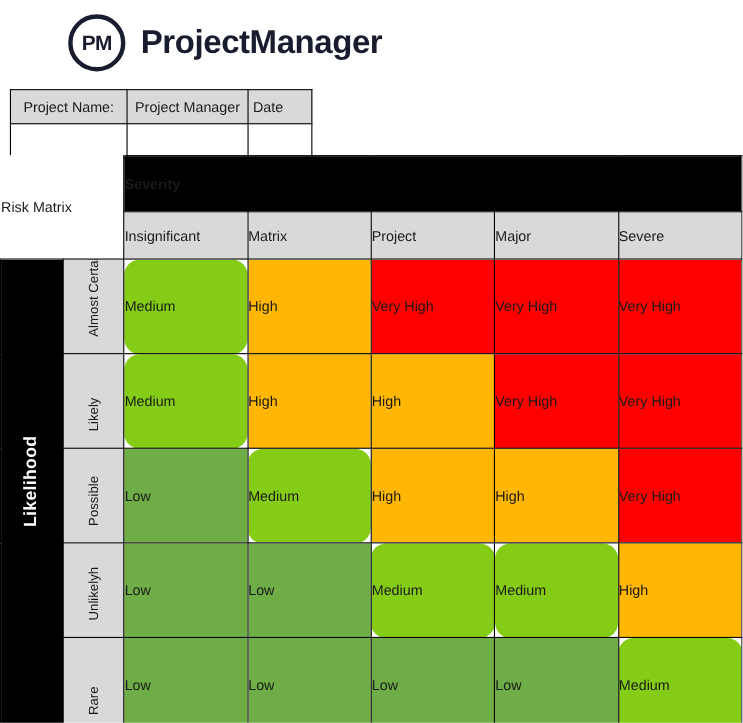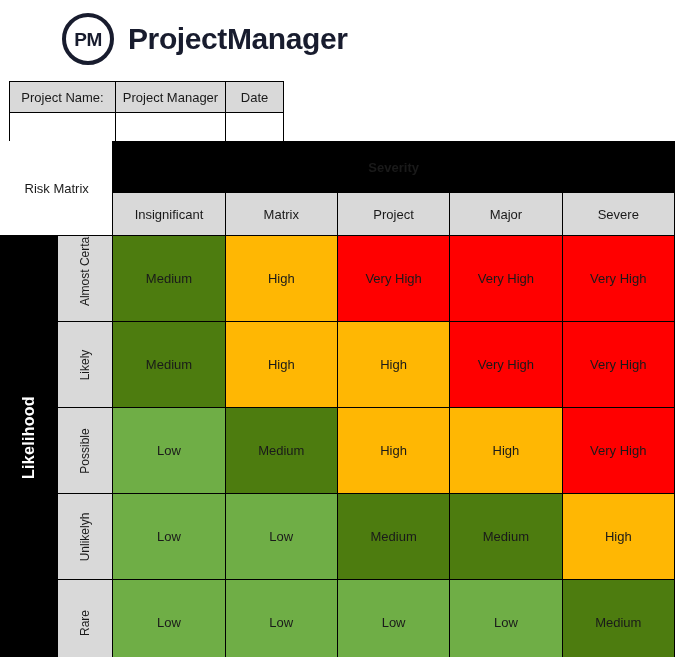--- a/index.html
+++ b/index.html
@@ -67,40 +67,40 @@
     height: 31px;
     font-size: 13px;
     color: #1a1a1a;
     padding: 0 4px;
     box-sizing: border-box;
   }
   .project-table .hdr {
     background: #d9d9d9;
     text-align: center;
   }
-  .project-table .hdr.left-al { text-align: center; }
+  .project-table .hdr.left-al { text-align: left; }
   .project-table .blank { background: #ffffff; }
   .col-pname { width: 106px; }
   .col-pmgr  { width: 110px; }
   .col-date  { width: 58px; }
 
   
   .matrix {
     position: absolute;
     left: 0;
     top: 141px;
     width: 675px;
     height: 516px;
     border-collapse: collapse;
     table-layout: fixed;
   }
   .matrix td {
     border: 1px solid #000000;
     padding: 0;
-    text-align: center;
+    text-align: left;
     vertical-align: middle;
     font-size: 13px;
     color: #1a1a1a;
     overflow: hidden;
   }
 
   .cw-like-bar  { width: 57px; }
   .cw-like-lbl  { width: 55px; }
   .cw-sev       { width: 112px; }
 
@@ -146,21 +146,21 @@
   .like-rot {
     transform: rotate(-90deg);
     white-space: nowrap;
     color: #1a1a1a;
     font-size: 12px;
   }
 
   .rowh { height: 86px; }
 
   .lvl-low       { background: #6FAE46; }
-  .lvl-medium    { background: #4d7c0f; }
+  .lvl-medium    { background: #84cc16; border-radius: 14px; }
   .lvl-high      { background: #FFB703; }
   .lvl-very-high { background: #FF0000; }
 </style>
 </head>
 <body>
 
 <div class="brand-header">
   <div class="brand-logo">
     <span class="brand-logo-text">PM</span>
   </div>

